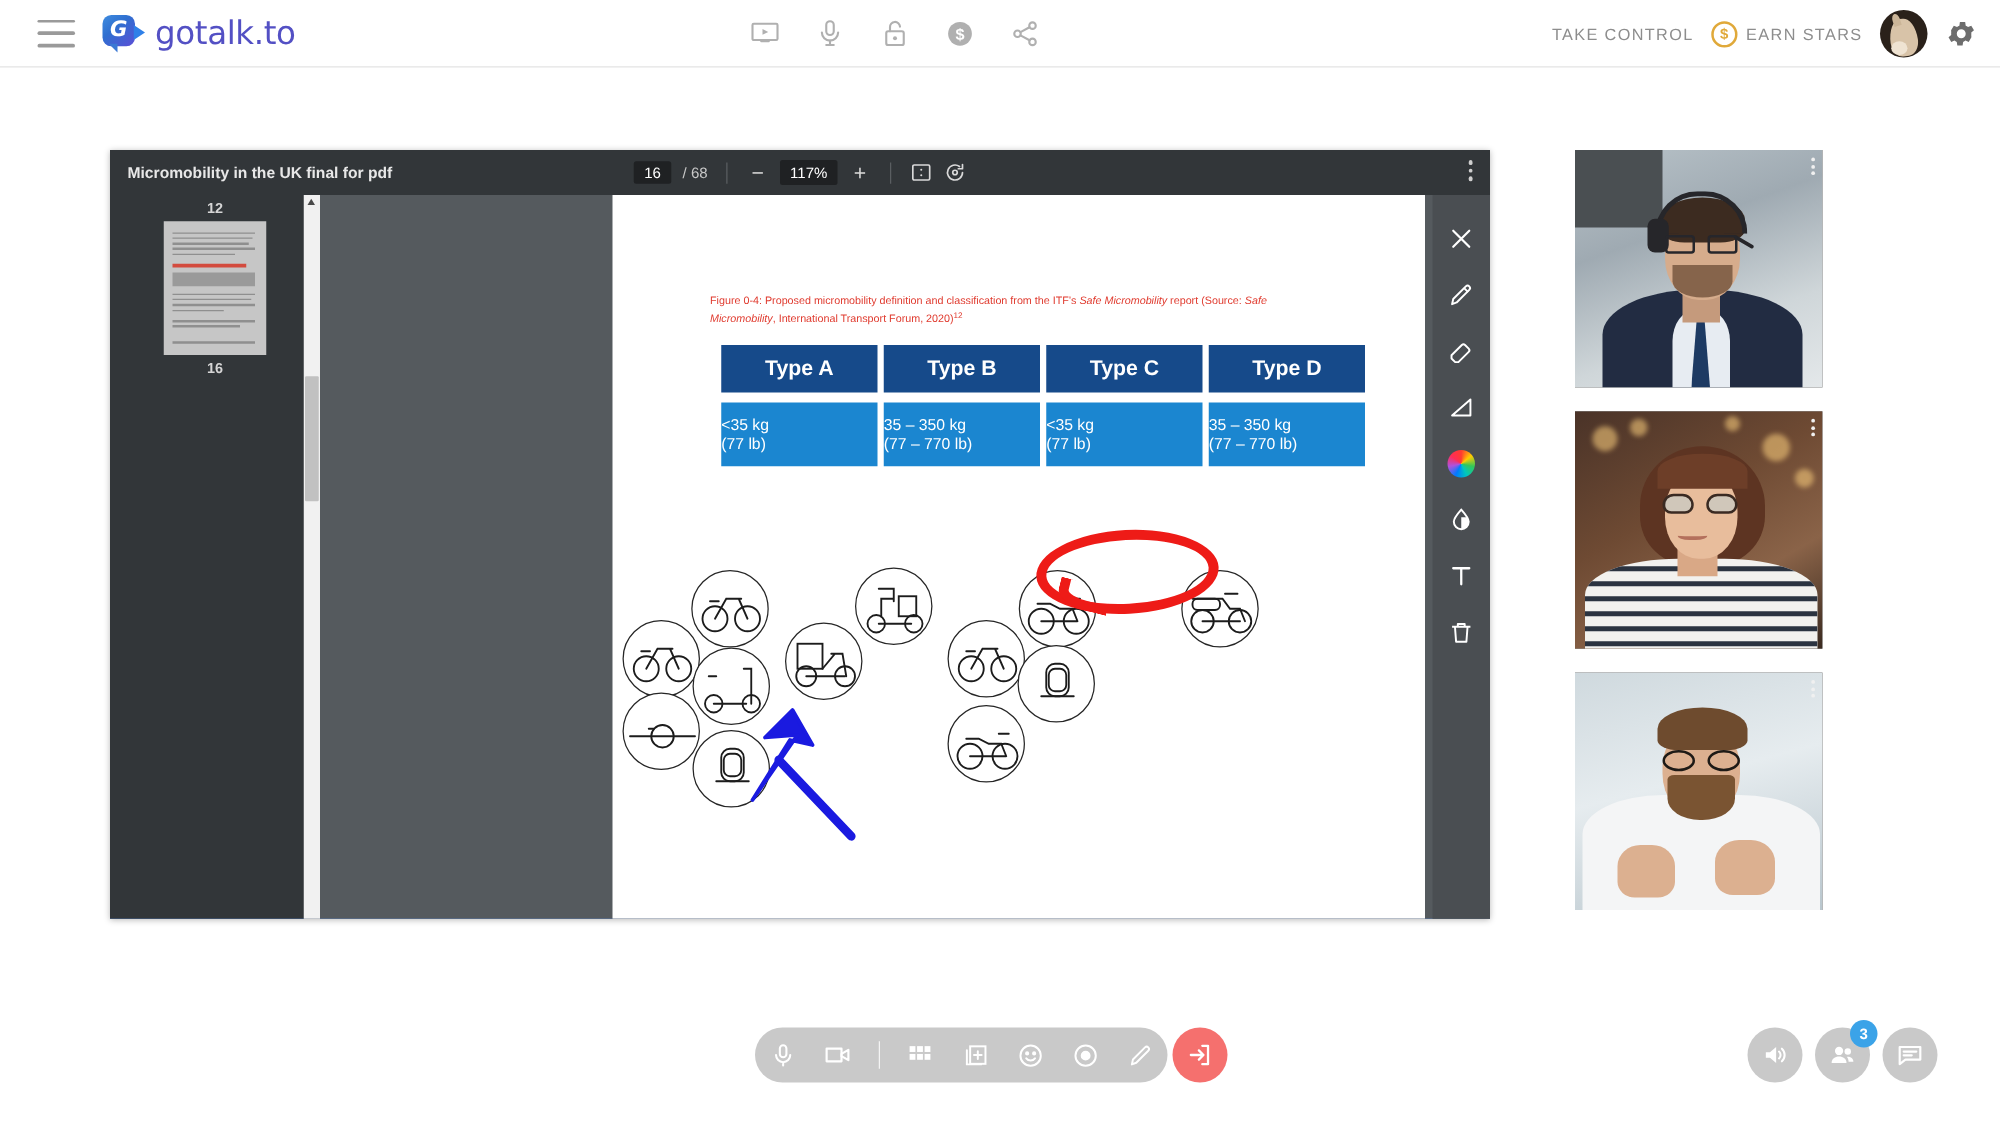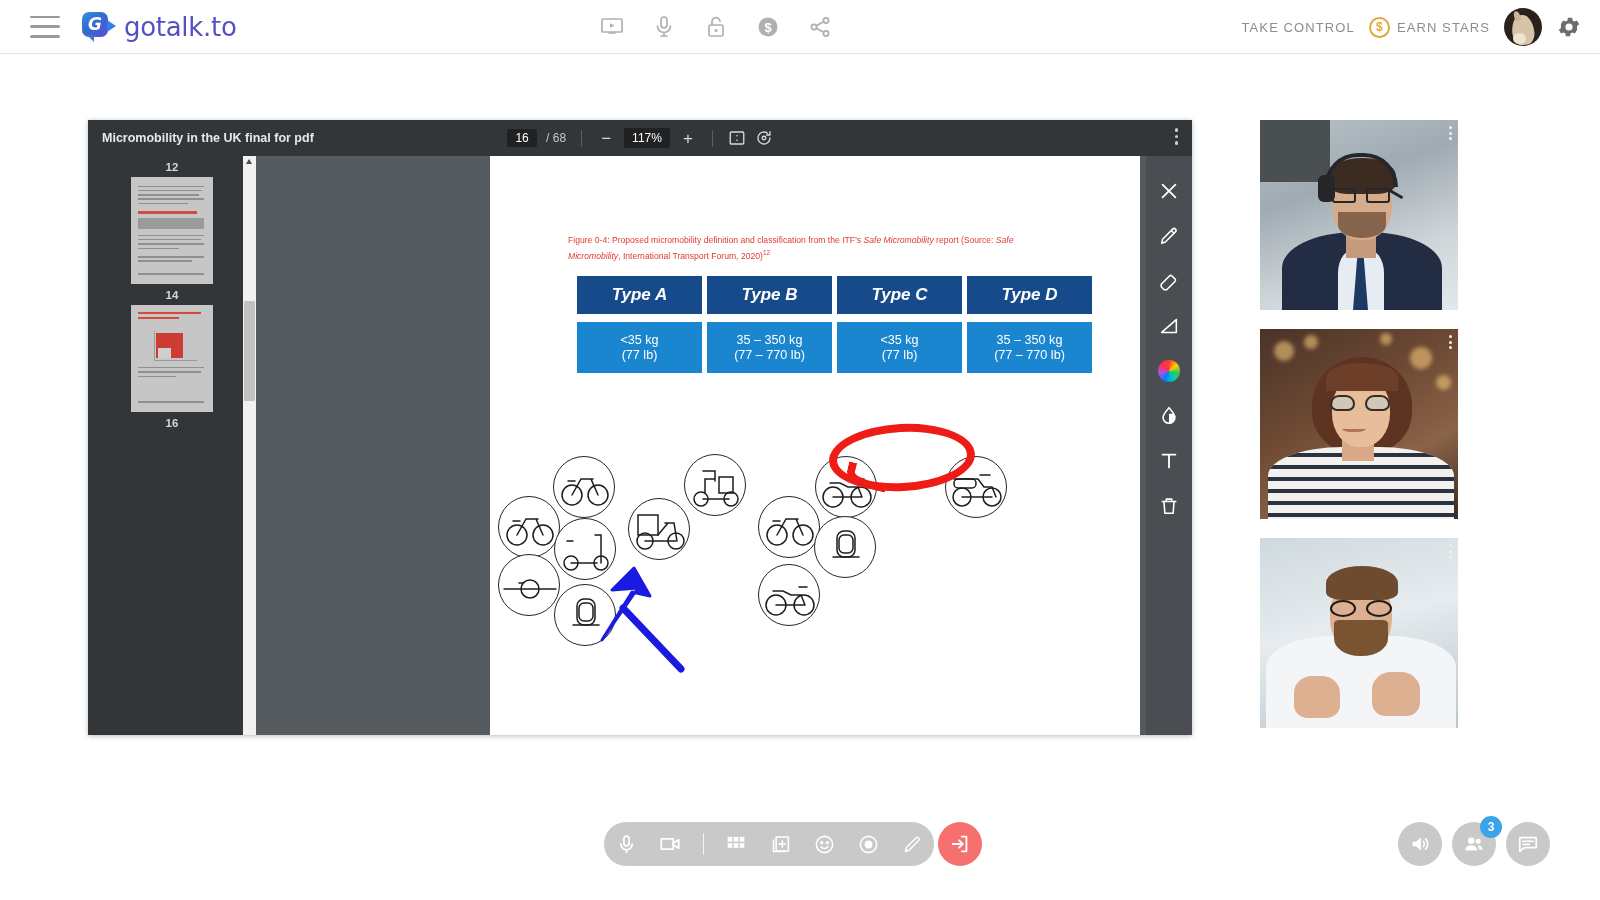--- a/index.html
+++ b/index.html
@@ -134,31 +134,31 @@
     height: 579px; background: #ffffff; }
 
   .fig-caption { position: absolute; left: 78px; top: 78px; width: 500px;
     font-size: 8.6px; line-height: 12.5px; color: #e03b2f;
     font-family: "Liberation Sans", sans-serif; }
   .fig-caption i { font-style: italic; }
   .fig-caption sup { font-size: 6.5px; }
 
   
   .cls-table { position: absolute; left: 87px; top: 120px; width: 515px; }
-  .row-head { display: flex; gap: 5px; font-style: italic; }
+  .row-head { display: flex; gap: 5px; }
   .cell-head { flex: 1; background: #164a8a; color: #fff; height: 38px;
     display: flex; align-items: center; justify-content: center;
     font-size: 17px; font-weight: bold; }
   .row-speed { display: flex; gap: 5px; margin-top: 4px; }
   .cell-speed { flex: 1; background: #1b86d0; color: #fff; height: 62px;
     display: flex; flex-direction: column; align-items: center;
     justify-content: center; font-size: 12.6px; line-height: 15px; }
   .row-weight { display: flex; gap: 5px; margin-top: 4px; }
   .cell-weight { flex: 1; background: #1b86d0; color: #fff; height: 51px;
-    display: flex; flex-direction: column; align-items: center;
+    display: flex; flex-direction: column; 
     justify-content: center; font-size: 12.6px; line-height: 15px; }
 
   
   .red-circle {
     position: absolute; left: 573px; top: 268px; width: 146px; height: 67px;
     border: 8px solid #ee1b17; border-radius: 50%;
     transform: rotate(-3deg); pointer-events: none;
   }
   .red-tail { position: absolute; left: 590px; top: 310px; width: 42px; height: 22px;
     border-left: 8px solid #ee1b17; border-bottom: 8px solid #ee1b17;
@@ -401,35 +401,20 @@
           <div class="tl" style="top:54%;width:80%"></div>
             <div class="tl" style="top:58%;width:76%"></div>
           <div class="tl" style="top:62%;width:80%"></div>
             <div class="tl" style="top:66%;width:50%"></div>
           <div class="tl" style="top:74%;width:80%"></div>
             <div class="tl" style="top:78%;width:65%"></div>
           <div class="tl" style="top:90%;width:80%"></div>
         </div>
       </div>
       <div class="thumb-item">
-        <div class="thumb-num">14</div>
-        <div class="thumb-page">
-          <div class="tl tred" style="top:7%;width:76%;height:2px"></div>
-          <div class="tl tred" style="top:11%;width:50%;height:2px"></div>
-          <div class="tredblock" style="left:30%;top:26%;width:33%;height:24%"></div>
-          <div class="tblock" style="left:33%;top:40%;width:16%;height:10%;background:#cfcfcf"></div>
-          <div class="tblock" style="left:28%;top:24%;width:1.4px;height:28%"></div>
-          <div class="tblock" style="left:28%;top:51%;width:52%;height:1.4px"></div>
-          <div class="tl" style="top:58%;width:80%"></div>
-            <div class="tl" style="top:62%;width:76%"></div>
-          <div class="tl" style="top:66%;width:46%"></div>
-          <div class="tl" style="top:90%;width:80%"></div>
-        </div>
-      </div>
-      <div class="thumb-item">
         <div class="thumb-num">16</div>
       </div>
     </div>
     <div class="thumb-scroll">
       <div class="arrow"></div>
       <div class="thumb-bar"></div>
     </div>
 
     <div class="page-area">
       <div class="pdf-page">

